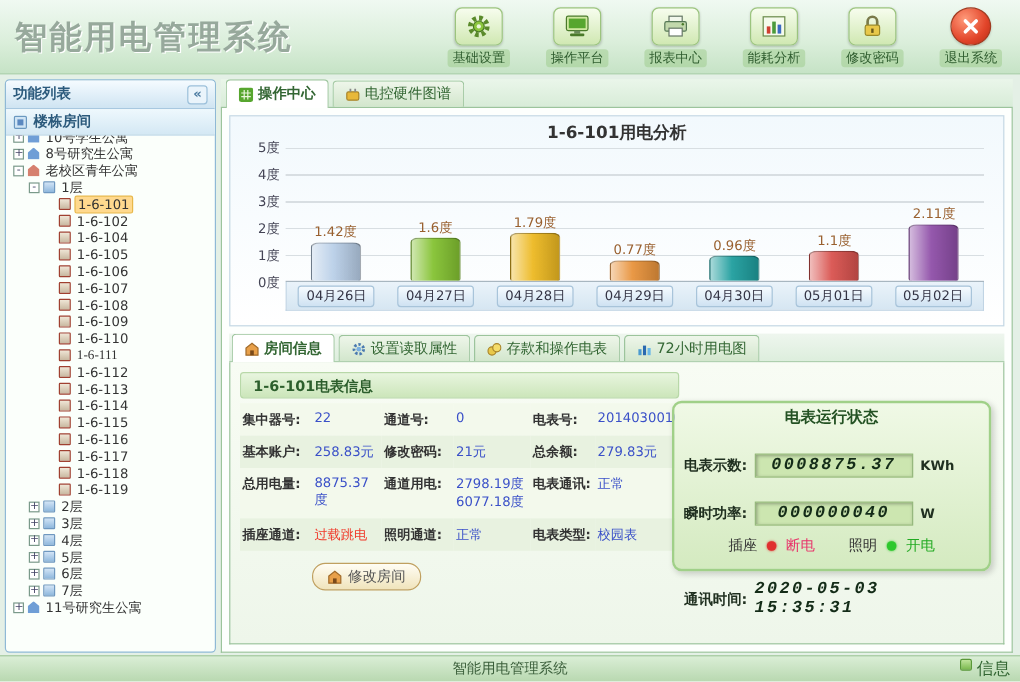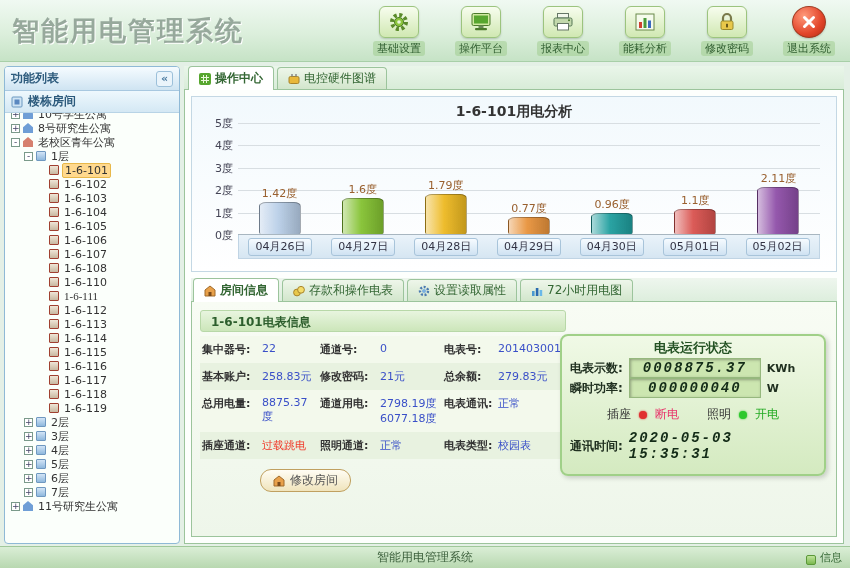--- a/index.html
+++ b/index.html
@@ -99,44 +99,44 @@
   .cell.r1 { background:#e8f2e0; }
   .modify-btn { margin-top:10px; margin-left:60px; display:inline-flex; align-items:center; gap:5px;
     border:1px solid #c0a060; background:linear-gradient(180deg,#fffdf4,#f0e4bc); border-radius:11px;
     padding:2px 12px; color:#555; cursor:pointer; }
 
   
   .meter-panel { position:absolute; top:32px; right:10px; width:266px; height:142px;
     border:2px solid #a0d088; border-radius:8px; background:linear-gradient(180deg,#f0f9e6,#d4eac0);
     box-shadow:2px 2px 5px rgba(0,0,0,.18); padding:3px 8px 4px 8px; }
   .meter-title { text-align:center; font-weight:bold; font-size:13px; color:#245224; height:19px; }
-  .lcd-row { display:flex; align-items:center; gap:6px; margin-top:0; }
+  .lcd-row { display:flex; align-items:center; gap:6px; margin-top:20px; }
   .lcd-label { font-weight:bold; font-size:12px; color:#203020; white-space:nowrap; }
   .lcd-value { min-width:132px; text-align:center; background:#cce6b0; border:1px solid #96b87e;
     box-shadow:inset 1px 1px 3px rgba(0,0,0,.3); padding:1px 6px; font-size:14px; color:#142c18; }
   .lcd-unit { font-size:11px; font-weight:bold; color:#203020; }
   .digital { font-family:Liberation Mono, monospace; font-weight:bold;
     font-style:italic; letter-spacing:2px; }
   .ind-row { display:flex; align-items:center; justify-content:center; gap:8px; margin-top:8px;
     font-size:12px; color:#333; }
   .dot { width:8px; height:8px; border-radius:50%; display:inline-block; }
   .dot.red { background:#e03030; box-shadow:0 0 2px #e03030; }
   .dot.green { background:#2ec82e; box-shadow:0 0 2px #2ec82e; }
   .state-red { color:#e8336a; }
   .state-green { color:#22aa22; }
-  .time-row { display:flex; align-items:center; gap:6px; margin-top:7px; font-size:12px; }
+  .time-row { display:flex; align-items:center; gap:6px; margin-top:20px; font-size:12px; }
   .time-row .lcd-label { font-size:12px; }
   .time-row .digital { font-size:14px; color:#142c18; }
 
   
   .footer { position:absolute; left:0; right:0; bottom:0; height:22px;
     background:linear-gradient(180deg,#daeed6,#b8d8b0); border-top:1px solid #a0c89a;
     display:flex; align-items:center; justify-content:center; color:#3a5e3a; }
-  .footer-info { position:absolute; right:8px; display:flex; align-items:flex-end; gap:4px;
-    font-size:11px; color:#336633; cursor:pointer; }
+  .footer-info { position:absolute; right:8px; display:flex; align-items:flex-start; gap:4px;
+    font-size:14px; color:#336633; cursor:pointer; }
   .info-icon { width:10px; height:10px; background:linear-gradient(180deg,#bfe49a,#7ab84e);
     border:1px solid #5a9838; border-radius:2px; }
 </style>
 </head>
 <body>
 
 <div class="header">
   <div class="app-title">智能用电管理系统</div>
   <div class="toolbar">
     <div class="tool-btn">
@@ -243,25 +243,20 @@
           <span class="node-label">1-6-101</span>
         </div>
         <div class="tree-row" style="padding-left: 29px;">
           <span class="toggle-spacer"></span>
           <span class="node-icon room"></span>
           <span class="node-label">1-6-102</span>
         </div>
         <div class="tree-row" style="padding-left: 29px;">
           <span class="toggle-spacer"></span>
           <span class="node-icon room"></span>
-          <span class="node-label">1-6-103</span>
-        </div>
-        <div class="tree-row" style="padding-left: 29px;">
-          <span class="toggle-spacer"></span>
-          <span class="node-icon room"></span>
           <span class="node-label">1-6-104</span>
         </div>
         <div class="tree-row" style="padding-left: 29px;">
           <span class="toggle-spacer"></span>
           <span class="node-icon room"></span>
           <span class="node-label">1-6-105</span>
         </div>
         <div class="tree-row" style="padding-left: 29px;">
           <span class="toggle-spacer"></span>
           <span class="node-icon room"></span>
@@ -269,20 +264,25 @@
         </div>
         <div class="tree-row" style="padding-left: 29px;">
           <span class="toggle-spacer"></span>
           <span class="node-icon room"></span>
           <span class="node-label">1-6-107</span>
         </div>
         <div class="tree-row" style="padding-left: 29px;">
           <span class="toggle-spacer"></span>
           <span class="node-icon room"></span>
           <span class="node-label">1-6-108</span>
+        </div>
+        <div class="tree-row" style="padding-left: 29px;">
+          <span class="toggle-spacer"></span>
+          <span class="node-icon room"></span>
+          <span class="node-label">1-6-109</span>
         </div>
         <div class="tree-row" style="padding-left: 29px;">
           <span class="toggle-spacer"></span>
           <span class="node-icon room"></span>
           <span class="node-label">1-6-110</span>
         </div>
         <div class="tree-row" style="padding-left: 29px; font-family: Liberation Serif, serif;">
           <span class="toggle-spacer"></span>
           <span class="node-icon room"></span>
           <span class="node-label">1-6-111</span>
@@ -454,31 +454,31 @@
     <div class="info-tabs">
       <div class="tab active">
         <svg width="12" height="12">
             <path d="M6 1 L11 5 V11 H1 V5 Z" fill="#e8a04a" stroke="#a06a2a"></path>
             <rect x="4.5" y="7" width="3" height="4" fill="#7a4a1a"></rect>
           </svg>
         <span>房间信息</span>
       </div>
       <div class="tab">
         <svg width="12" height="12">
+            <circle cx="6" cy="6" r="4" fill="none" stroke="#4a7ab0" stroke-width="2.4" stroke-dasharray="2 1.6"></circle>
+            <circle cx="6" cy="6" r="2" fill="#7ab0e0"></circle>
+          </svg>
+        <span>设置读取属性</span>
+      </div>
+      <div class="tab">
+        <svg width="12" height="12">
             <circle cx="4" cy="7.5" r="3.4" fill="#e8c84a" stroke="#a8842a"></circle>
             <circle cx="8" cy="4.8" r="3.4" fill="#f4dc6a" stroke="#a8842a"></circle>
           </svg>
         <span>存款和操作电表</span>
-      </div>
-      <div class="tab">
-        <svg width="12" height="12">
-            <circle cx="6" cy="6" r="4" fill="none" stroke="#4a7ab0" stroke-width="2.4" stroke-dasharray="2 1.6"></circle>
-            <circle cx="6" cy="6" r="2" fill="#7ab0e0"></circle>
-          </svg>
-        <span>设置读取属性</span>
       </div>
       <div class="tab">
         <svg width="12" height="12">
             <rect x="1" y="6" width="2.6" height="5" fill="#4a9ad0"></rect>
             <rect x="4.8" y="3" width="2.6" height="8" fill="#2a6ab0"></rect>
             <rect x="8.6" y="5" width="2.6" height="6" fill="#6ab8e8"></rect>
           </svg>
         <span>72小时用电图</span>
       </div>
     </div>

